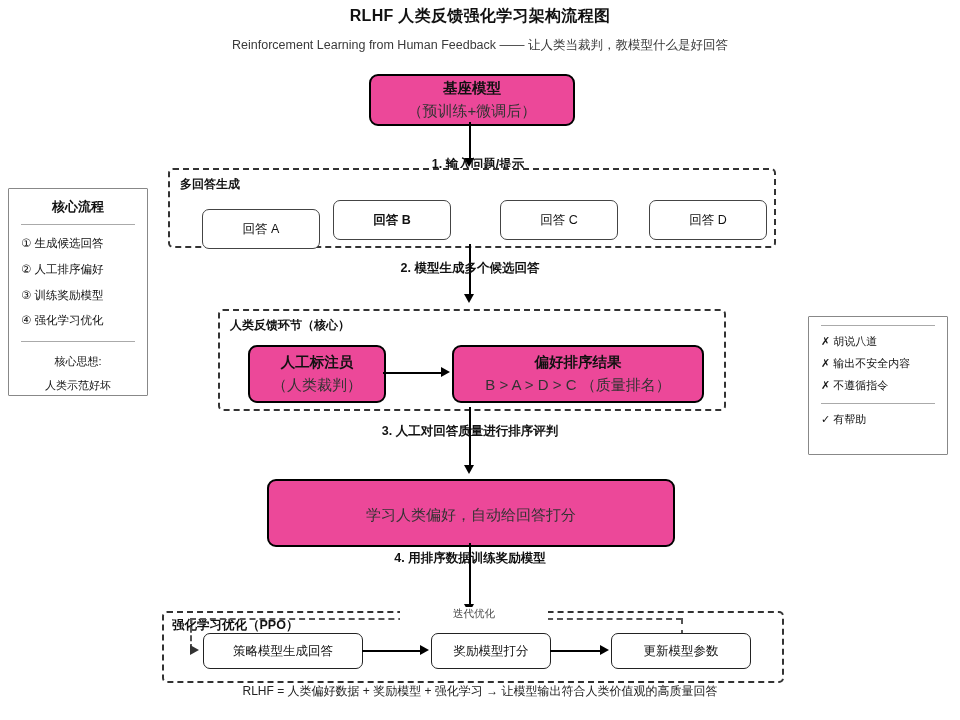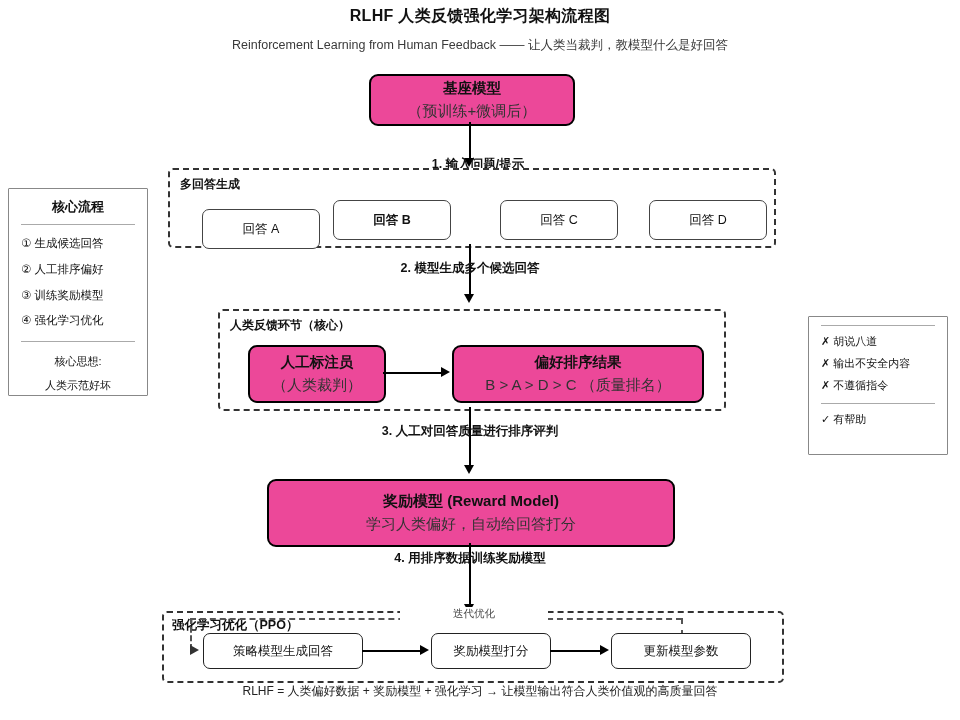--- a/index.html
+++ b/index.html
@@ -102,21 +102,20 @@
 <div class="abs mainbox" style="left:452px;top:345px;width:248px;height:54px;border-width:2px;">
   <div class="bt">偏好排序结果</div>
   <div class="bs">B &gt; A &gt; D &gt; C （质量排名）</div>
 </div>
 
 <div class="vline" style="left:469px;top:407px;height:62px;"></div>
 <div class="arrowdn" style="left:464px;top:465px;"></div>
 <div class="abs step" style="left:340px;top:423px;width:260px;">3. 人工对回答质量进行排序评判</div>
 
 <div class="abs mainbox" style="left:267px;top:479px;width:404px;height:64px;">
-  <div class="bt" style="font-size:15px;">奖励模型 (Reward Model)</div>
   <div class="bs">学习人类偏好，自动给回答打分</div>
 </div>
 
 <div class="vline" style="left:469px;top:543px;height:68px;"></div>
 <div class="arrowdn" style="left:464px;top:604px;"></div>
 <div class="abs step" style="left:349px;top:550px;width:242px;">4. 用排序数据训练奖励模型</div>
 
 <div class="abs group" style="left:162px;top:611px;width:618px;height:68px;"></div>
 <div class="group-title" style="left:172px;top:617px;font-size:12.5px;">强化学习优化（PPO）</div>
 

